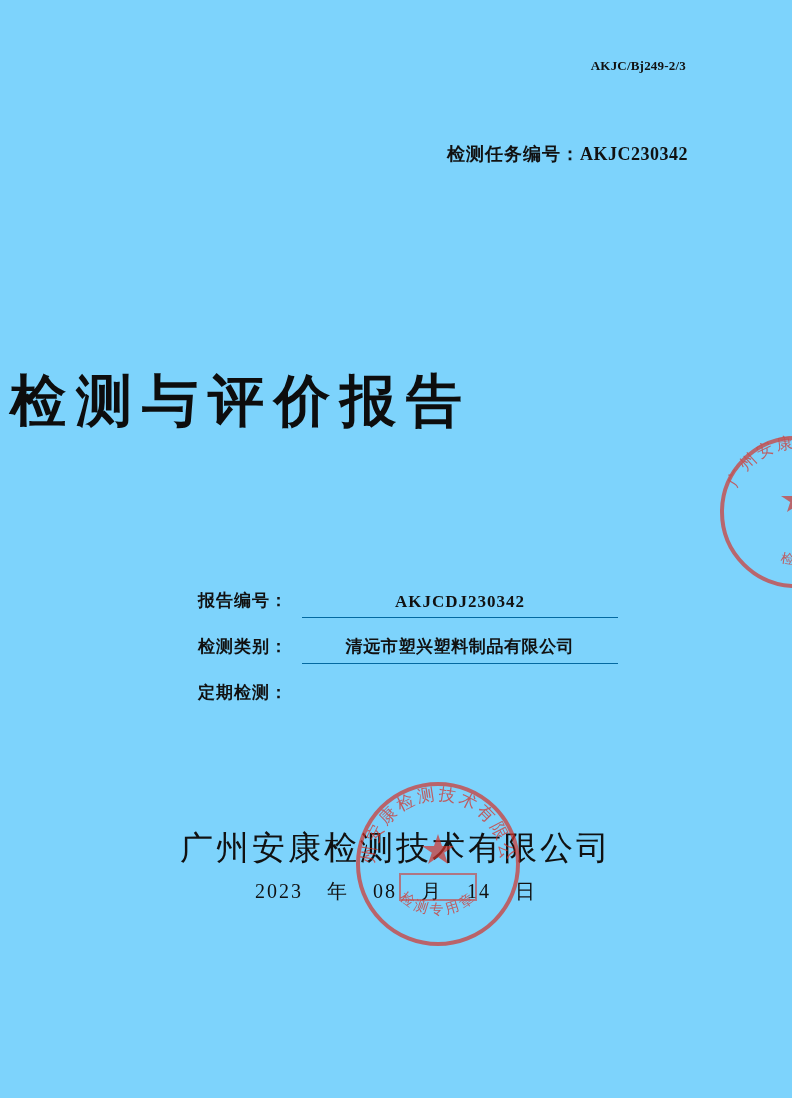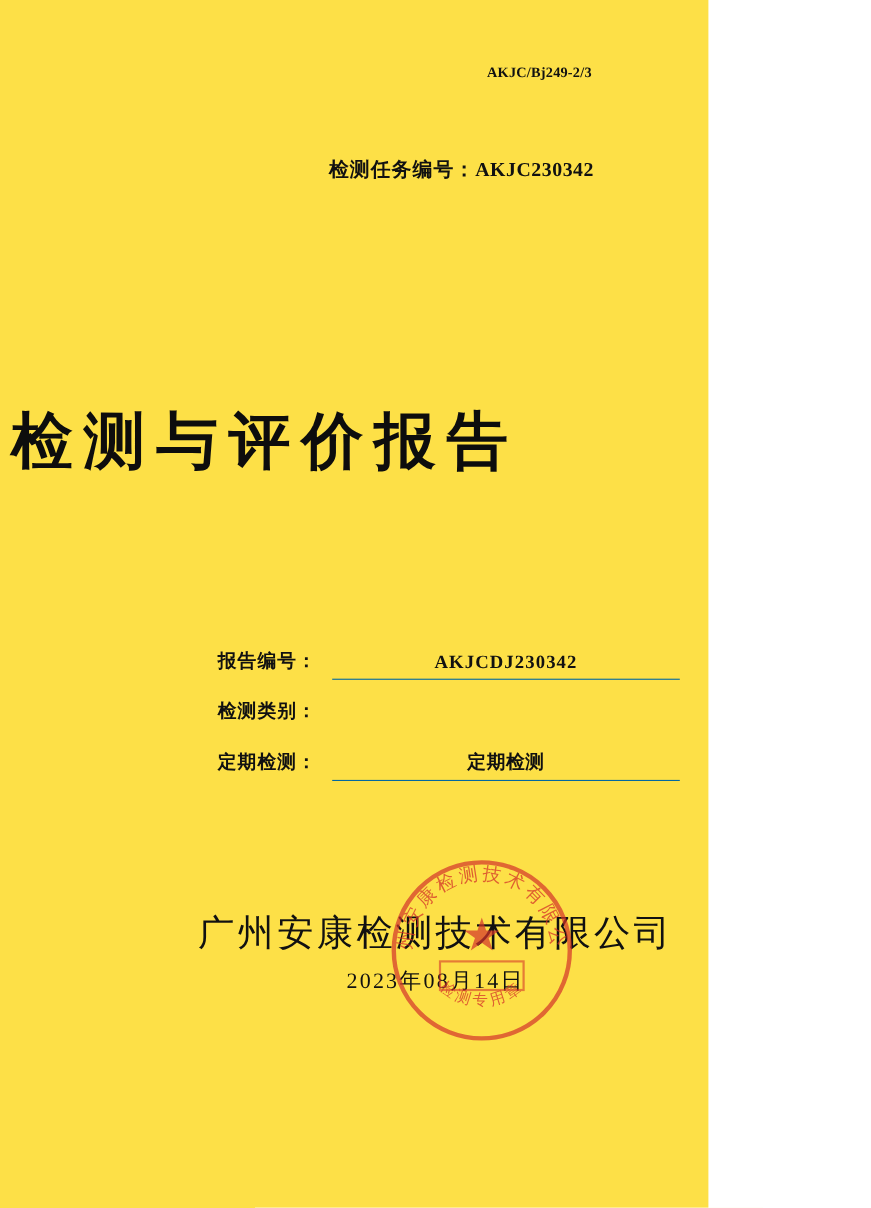--- a/index.html
+++ b/index.html
@@ -12,23 +12,23 @@
     height: 1098px;
     position: relative;
     font-family: "Liberation Serif", serif;
     color: #1a1a1a;
     overflow: hidden;
   }
 
   .page {
     position: absolute;
     top: 0; left: 0;
-    width: 644px;
+    width: 792px;
     height: 1098px;
-    background: #fde047;
+    background: #7dd3fc;
     overflow: hidden;
   }
 
   
   .form-code {
     position: absolute;
     top: 58px;
     right: 106px;
     font-family: "Liberation Serif", serif;
     font-size: 13px;
@@ -124,21 +124,21 @@
   .issue-date {
     position: absolute;
     top: 878px;
     left: 0;
     width: 792px;
     text-align: center;
     font-size: 20px;
     letter-spacing: 2px;
     color: #111;
   }
-  .issue-date span { margin: 0 0; }
+  .issue-date span { margin: 0 12px; }
 
   
   .seal {
     position: absolute;
     pointer-events: none;
   }
   .seal-main {
     left: 352px;
     top: 778px;
     width: 172px;
@@ -171,27 +171,27 @@
 
     <div class="field-row">
       <div class="field-label">报告编号：</div>
       <div class="field-value-wrap">
         <span class="field-value latin">AKJCDJ230342</span>
       </div>
     </div>
 
     <div class="field-row">
       <div class="field-label">检测类别：</div>
+      <div class="field-value-wrap">
+        <span class="field-value">清远市塑兴塑料制品有限公司</span>
+      </div>
     </div>
 
     <div class="field-row">
       <div class="field-label">定期检测：</div>
-      <div class="field-value-wrap">
-        <span class="field-value">定期检测</span>
-      </div>
     </div>
 
   </div>
 
   <div class="org-name">广州安康检测技术有限公司</div>
 
   <div class="issue-date">
     <span>2023</span><span>年</span><span>08</span><span>月</span><span>14</span><span>日</span>
   </div>
 

